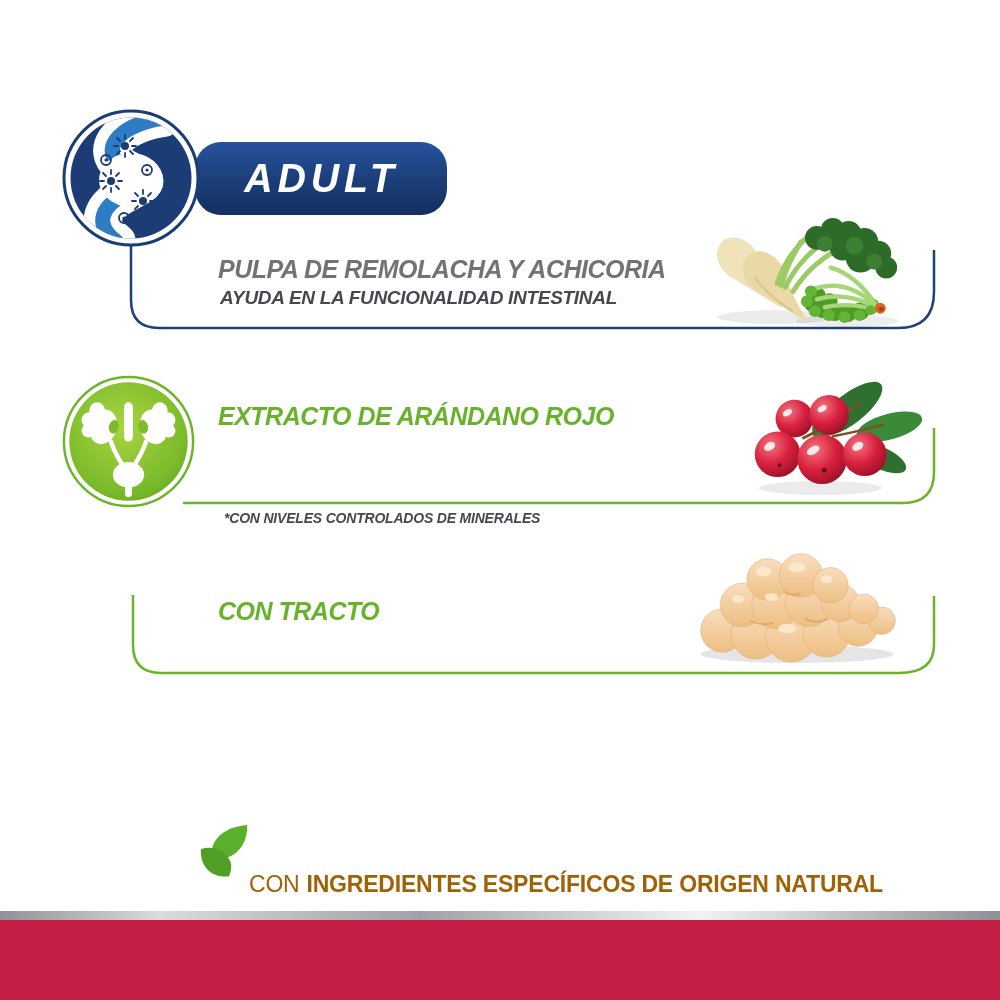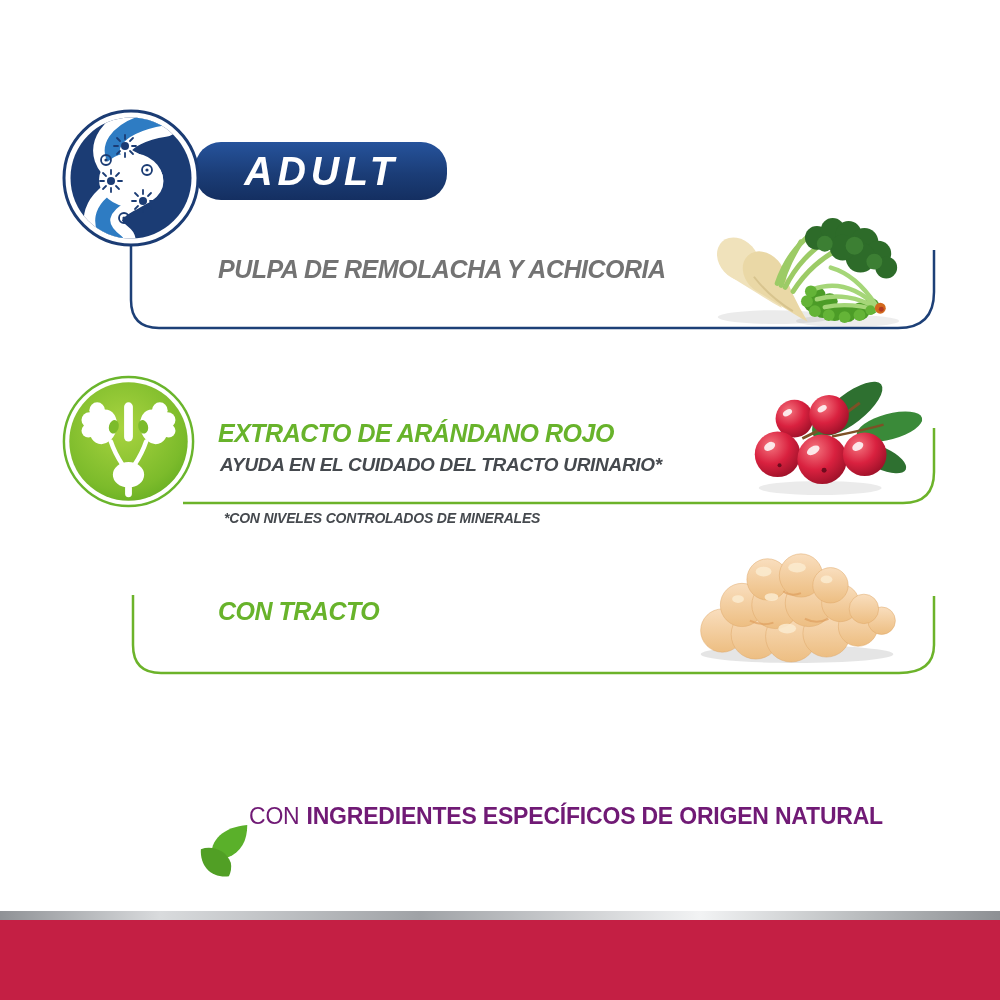--- a/index.html
+++ b/index.html
@@ -3,36 +3,36 @@
 <meta charset="utf-8">
 <style>
   html,body{margin:0;padding:0;background:#ffffff;}
   .canvas{
     position:relative;width:1000px;height:1000px;overflow:hidden;background:#ffffff;
     font-family:"Liberation Sans",sans-serif;
   }
   .abs{position:absolute;}
   
   .adult-banner{
-    left:195px;top:142px;width:252px;height:58px;border-radius:26px;
+    left:195px;top:142px;width:252px;height:73px;border-radius:26px;
     background:linear-gradient(180deg,#26539c 0%,#1b3d77 55%,#142f61 100%);
     display:flex;align-items:center;justify-content:center;
   }
   .adult-banner span{
     color:#ffffff;font-style:italic;font-weight:bold;font-size:41px;letter-spacing:5px;
     transform:scaleX(0.96);
   }
   
   .title{font-style:italic;font-weight:bold;font-size:25px;letter-spacing:-0.5px;white-space:nowrap;line-height:1;}
   .title.blue{color:#737373;}
   .title.green{color:#68b32b;}
   .sub{font-style:italic;font-weight:bold;font-size:19px;letter-spacing:-0.3px;color:#45494e;white-space:nowrap;line-height:1;}
   .footnote{font-style:italic;font-weight:bold;font-size:14px;letter-spacing:-0.2px;color:#45494e;white-space:nowrap;line-height:1;}
   
-  .footer-claim{left:249px;top:804px;white-space:nowrap;font-size:23px;letter-spacing:-0.2px;color:#701a75;line-height:1.1;}
+  .footer-claim{left:249px;top:872px;white-space:nowrap;font-size:23px;letter-spacing:-0.2px;color:#a16207;line-height:1.1;}
   .footer-claim .prefix{font-weight:400;margin-right:7px;}
   .footer-claim .bold{font-weight:700;}
   
   .silver-stripe{left:0;top:911px;width:1000px;height:9px;
     background:linear-gradient(90deg,#8f9296 0%,#d9dbdd 16%,#9fa2a6 42%,#f2f3f4 70%,#babdbf 86%,#8d9094 100%);}
   .red-band{left:0;top:920px;width:1000px;height:80px;background:#c41f44;}
 </style>
 </head>
 <body>
 
@@ -78,20 +78,21 @@
       <use href="#bact-star" transform="translate(64,38)"></use>
       <use href="#bact-star" transform="translate(50,73)"></use>
       <use href="#bact-star" transform="translate(82,93)"></use>
       <use href="#bact-cell" transform="translate(45,52)"></use>
       <use href="#bact-cell" transform="translate(86,62)"></use>
       <use href="#bact-cell" transform="translate(63,110)"></use>
     </g>
   </svg>
 
   <div class="abs title blue" style="left:218px;top:257px">PULPA DE REMOLACHA Y ACHICORIA</div>
+  <div class="abs sub" style="left:220px;top:288px">AYUDA EN LA FUNCIONALIDAD INTESTINAL</div>
 
   <svg class="abs" style="left:686px;top:212px" width="228" height="119" viewBox="0 0 230 120">
     <ellipse cx="90" cy="106" rx="58" ry="7" fill="rgba(0,0,0,0.08)"></ellipse>
     <ellipse cx="163" cy="110" rx="52" ry="6" fill="rgba(0,0,0,0.07)"></ellipse>
     <g transform="rotate(-42 62 58)">
       <ellipse cx="62" cy="44" rx="19" ry="24" fill="#f0e2bb"></ellipse>
       <path d="M45,54 Q60,106 62,110 Q68,78 79,54 Z" fill="#f0e2bb"></path>
     </g>
     <g transform="translate(26,14) rotate(-42 62 58)">
       <ellipse cx="62" cy="44" rx="19" ry="24" fill="#ead8a6"></ellipse>
@@ -170,22 +171,21 @@
       <ellipse cx="96" cy="55" rx="14" ry="18" transform="rotate(-15 96 55)"></ellipse>
     </g>
     <ellipse cx="55" cy="55" rx="5" ry="7" transform="rotate(15 55 55)" fill="#7cbb2b"></ellipse>
     <ellipse cx="85" cy="55" rx="5" ry="7" transform="rotate(-15 85 55)" fill="#7cbb2b"></ellipse>
     <path d="M52,70 C56,82 60,88 64,94" fill="none" stroke="#ffffff" stroke-width="4.5" stroke-linecap="round"></path>
     <path d="M88,70 C84,82 80,88 76,94" fill="none" stroke="#ffffff" stroke-width="4.5" stroke-linecap="round"></path>
     <ellipse cx="70" cy="104" rx="16" ry="13" fill="#ffffff"></ellipse>
     <rect x="66.5" y="114" width="7" height="13" rx="3.5" fill="#ffffff"></rect>
   </svg>
 
-  <div class="abs title green" style="left:218px;top:421px">EXTRACTO DE ARÁNDANO ROJO</div>
-  <div class="abs sub" style="left:220px;top:455px">AYUDA EN EL CUIDADO DEL TRACTO URINARIO*</div>
+  <div class="abs title green" style="left:218px;top:404px">EXTRACTO DE ARÁNDANO ROJO</div>
   <div class="abs footnote" style="left:224px;top:511px">*CON NIVELES CONTROLADOS DE MINERALES</div>
 
   <svg class="abs" style="left:733px;top:367px" width="208" height="139" viewBox="0 0 210 140">
     <defs>
       <radialGradient id="berryG" cx="35%" cy="30%" r="75%">
         <stop offset="0%" stop-color="#f4747e"></stop>
         <stop offset="55%" stop-color="#d9213f"></stop>
         <stop offset="100%" stop-color="#9e1129"></stop>
       </radialGradient>
     </defs>

